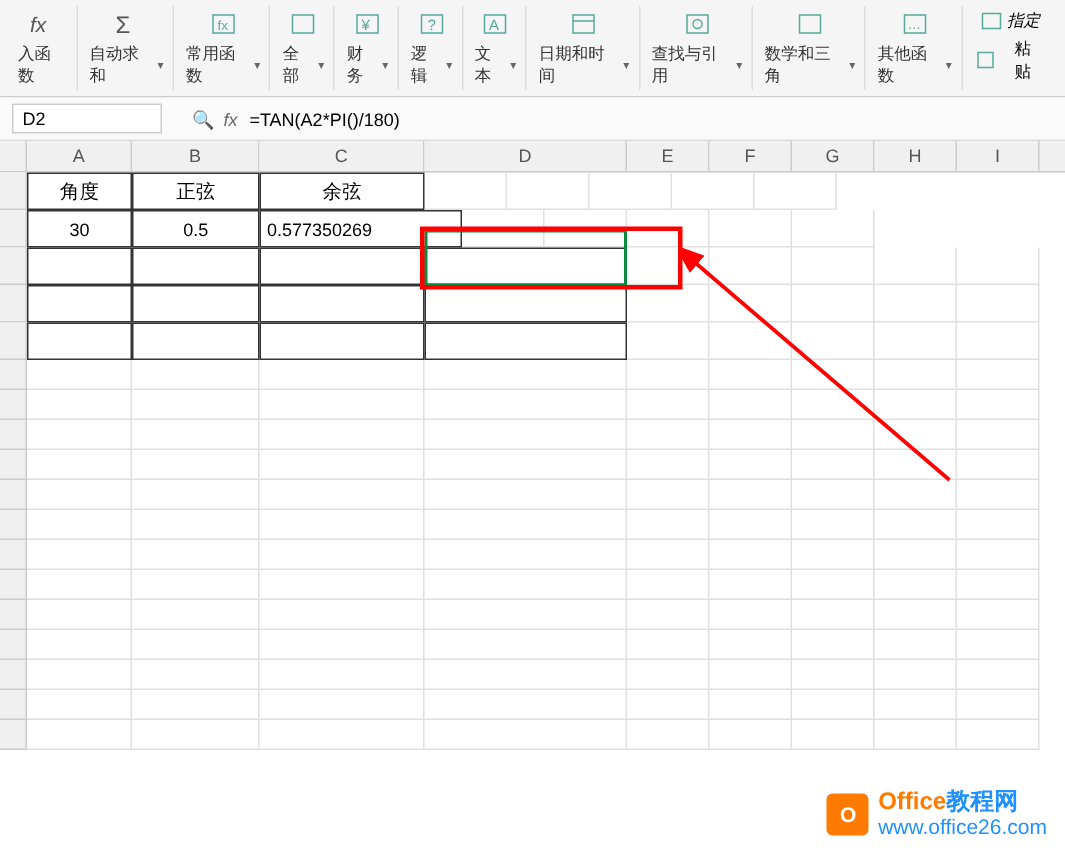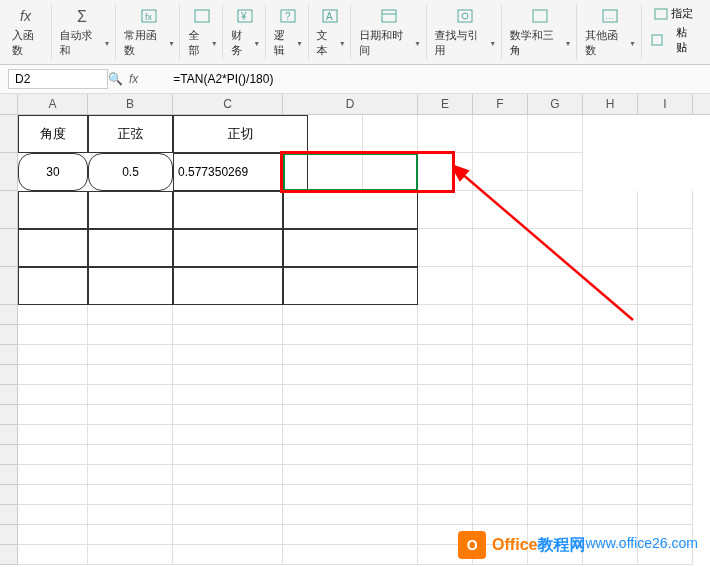--- a/index.html
+++ b/index.html
@@ -5,54 +5,54 @@
     * { margin: 0; padding: 0; box-sizing: border-box; }
     body { font-family: "Microsoft YaHei", Arial, sans-serif; font-size: 12px; background: #fff; width: 710px; height: 567px; position: relative; overflow: hidden; }
     
     .ribbon { background: #f5f5f5; border-bottom: 1px solid #ccc; padding: 4px 6px; display: flex; gap: 2px; align-items: flex-start; }
     .ribbon-group { display: flex; flex-direction: column; align-items: center; padding: 2px 6px; border-right: 1px solid #ddd; }
     .ribbon-group:last-child { border-right: none; }
     .ribbon-icon { width: 24px; height: 20px; display: flex; align-items: center; justify-content: center; }
     .ribbon-label { font-size: 11px; color: #333; margin-top: 2px; display: flex; align-items: center; gap: 2px; }
     .dropdown-arrow { font-size: 8px; color: #666; }
     
-    .namebox-row { display: flex; align-items: center; padding: 4px 8px; border-bottom: 1px solid #ddd; background: #fafafa; }
+    .namebox-row { display: flex; align-items: flex-end; padding: 4px 8px; border-bottom: 1px solid #ddd; background: #fafafa; gap: 20px; }
     .namebox { width: 100px; border: 1px solid #ccc; padding: 2px 6px; background: #fff; font-size: 12px; }
     .fx-area { display: flex; align-items: center; gap: 6px; flex: 1; }
     .fx-icon { font-style: italic; color: #666; font-size: 12px; }
-    .formula-input { flex: 1; border: none; background: transparent; font-size: 12px; padding: 2px; margin-left: 27px; }
+    .formula-input { flex: 1; border: none; background: transparent; font-size: 12px; padding: 2px; }
     
     .grid-area { position: relative; }
     .col-headers { display: flex; background: #f0f0f0; border-bottom: 1px solid #ccc; }
     .corner { width: 18px; height: 20px; border-right: 1px solid #ccc; background: #f0f0f0; }
     .col-header { height: 20px; border-right: 1px solid #ccc; display: flex; align-items: center; justify-content: center; font-size: 12px; color: #555; background: #f0f0f0; }
     .col-a { width: 70px; } .col-b { width: 85px; } .col-c { width: 110px; } .col-d { width: 135px; }
     .col-e, .col-f, .col-g, .col-h, .col-i { width: 55px; }
     
     .grid-body { display: flex; }
     .row-headers { display: flex; flex-direction: column; }
     .row-header { width: 18px; border-right: 1px solid #ccc; border-bottom: 1px solid #ccc; display: flex; align-items: center; justify-content: center; font-size: 11px; color: #555; background: #f0f0f0; }
-    .row-tall { height: 38px; }
+    .row-tall { height: 25px; }
     .row-short { height: 20px; }
     
     .cells { position: relative; }
     .cell-row { display: flex; }
     .cell { border-right: 1px solid #e0e0e0; border-bottom: 1px solid #e0e0e0; display: flex; align-items: center; padding: 0 4px; font-size: 12px; }
     .bordered { border: 1px solid #333; }
     .cell.header-cell { justify-content: center; font-size: 13px; }
-    .cell.data-cell { justify-content: center; border-radius: 14px; }
+    .cell.data-cell { justify-content: center; }
     
     .selected-cell { position: absolute; border: 2px solid #0a8c3c; pointer-events: none; }
     .red-highlight { position: absolute; border: 3px solid #ff0000; pointer-events: none; }
     
     .arrow-svg { position: absolute; pointer-events: none; }
     
     .watermark { position: absolute; bottom: 8px; right: 12px; display: flex; align-items: center; gap: 6px; }
     .wm-icon { width: 28px; height: 28px; background: #ff7a00; border-radius: 4px; display: flex; align-items: center; justify-content: center; color: #fff; font-weight: bold; font-size: 14px; }
-    .wm-text { display: flex; flex-direction: row; line-height: 1.1; justify-content: center; }
+    .wm-text { display: flex; flex-direction: column; line-height: 1.1; justify-content: center; }
     .wm-title { font-size: 16px; font-weight: bold; }
     .wm-title .o1 { color: #ff7a00; } .wm-title .o2 { color: #1e90ff; }
     .wm-url { font-size: 14px; color: #1e90ff; }
   </style>
 </head>
 <body>
 
 <div class="ribbon">
   <div class="ribbon-group">
     <div class="ribbon-icon">
@@ -173,21 +173,21 @@
           <rect x="3" y="3" width="14" height="12" fill="none" stroke="#5a9" stroke-width="1"></rect>
           <text x="5" y="12" font-size="9" fill="#5a9">…</text>
         </svg>
       </div>
     <div class="ribbon-label">
         <span>其他函数</span>
         <span class="dropdown-arrow">▾</span>
       </div>
   </div>
   <div class="ribbon-group">
-    <div style="display:flex;align-items:center;gap:3px;font-size:11px;">
+    <div style="display:flex;align-items:center;gap:3px;font-size:11px;font-style:italic;">
         <svg width="14" height="12">
           <rect x="1" y="1" width="12" height="10" fill="none" stroke="#5a9"></rect>
         </svg>
         <span>指定</span>
       </div>
     <div style="display:flex;align-items:center;gap:13px;font-size:11px;margin-top:4px;">
         <svg width="14" height="12">
           <rect x="2" y="1" width="10" height="10" fill="none" stroke="#5a9"></rect>
         </svg>
         <span>粘贴</span>
@@ -239,21 +239,21 @@
       <div class="row-header row-short"></div>
       <div class="row-header row-short"></div>
 
     </div>
 
     <div class="cells">
 
       <div class="cell-row">
         <div class="cell bordered header-cell col-a row-tall">角度</div>
         <div class="cell bordered header-cell col-b row-tall">正弦</div>
-        <div class="cell bordered header-cell col-d row-tall">正切</div>
+        <div class="cell bordered header-cell col-c row-tall">余弦</div>
         <div class="cell col-e row-tall"></div>
         <div class="cell col-f row-tall"></div>
         <div class="cell col-g row-tall"></div>
         <div class="cell col-h row-tall"></div>
         <div class="cell col-i row-tall"></div>
       </div>
 
       <div class="cell-row">
         <div class="cell bordered data-cell col-a row-tall">30</div>
         <div class="cell bordered data-cell col-b row-tall">0.5</div>

